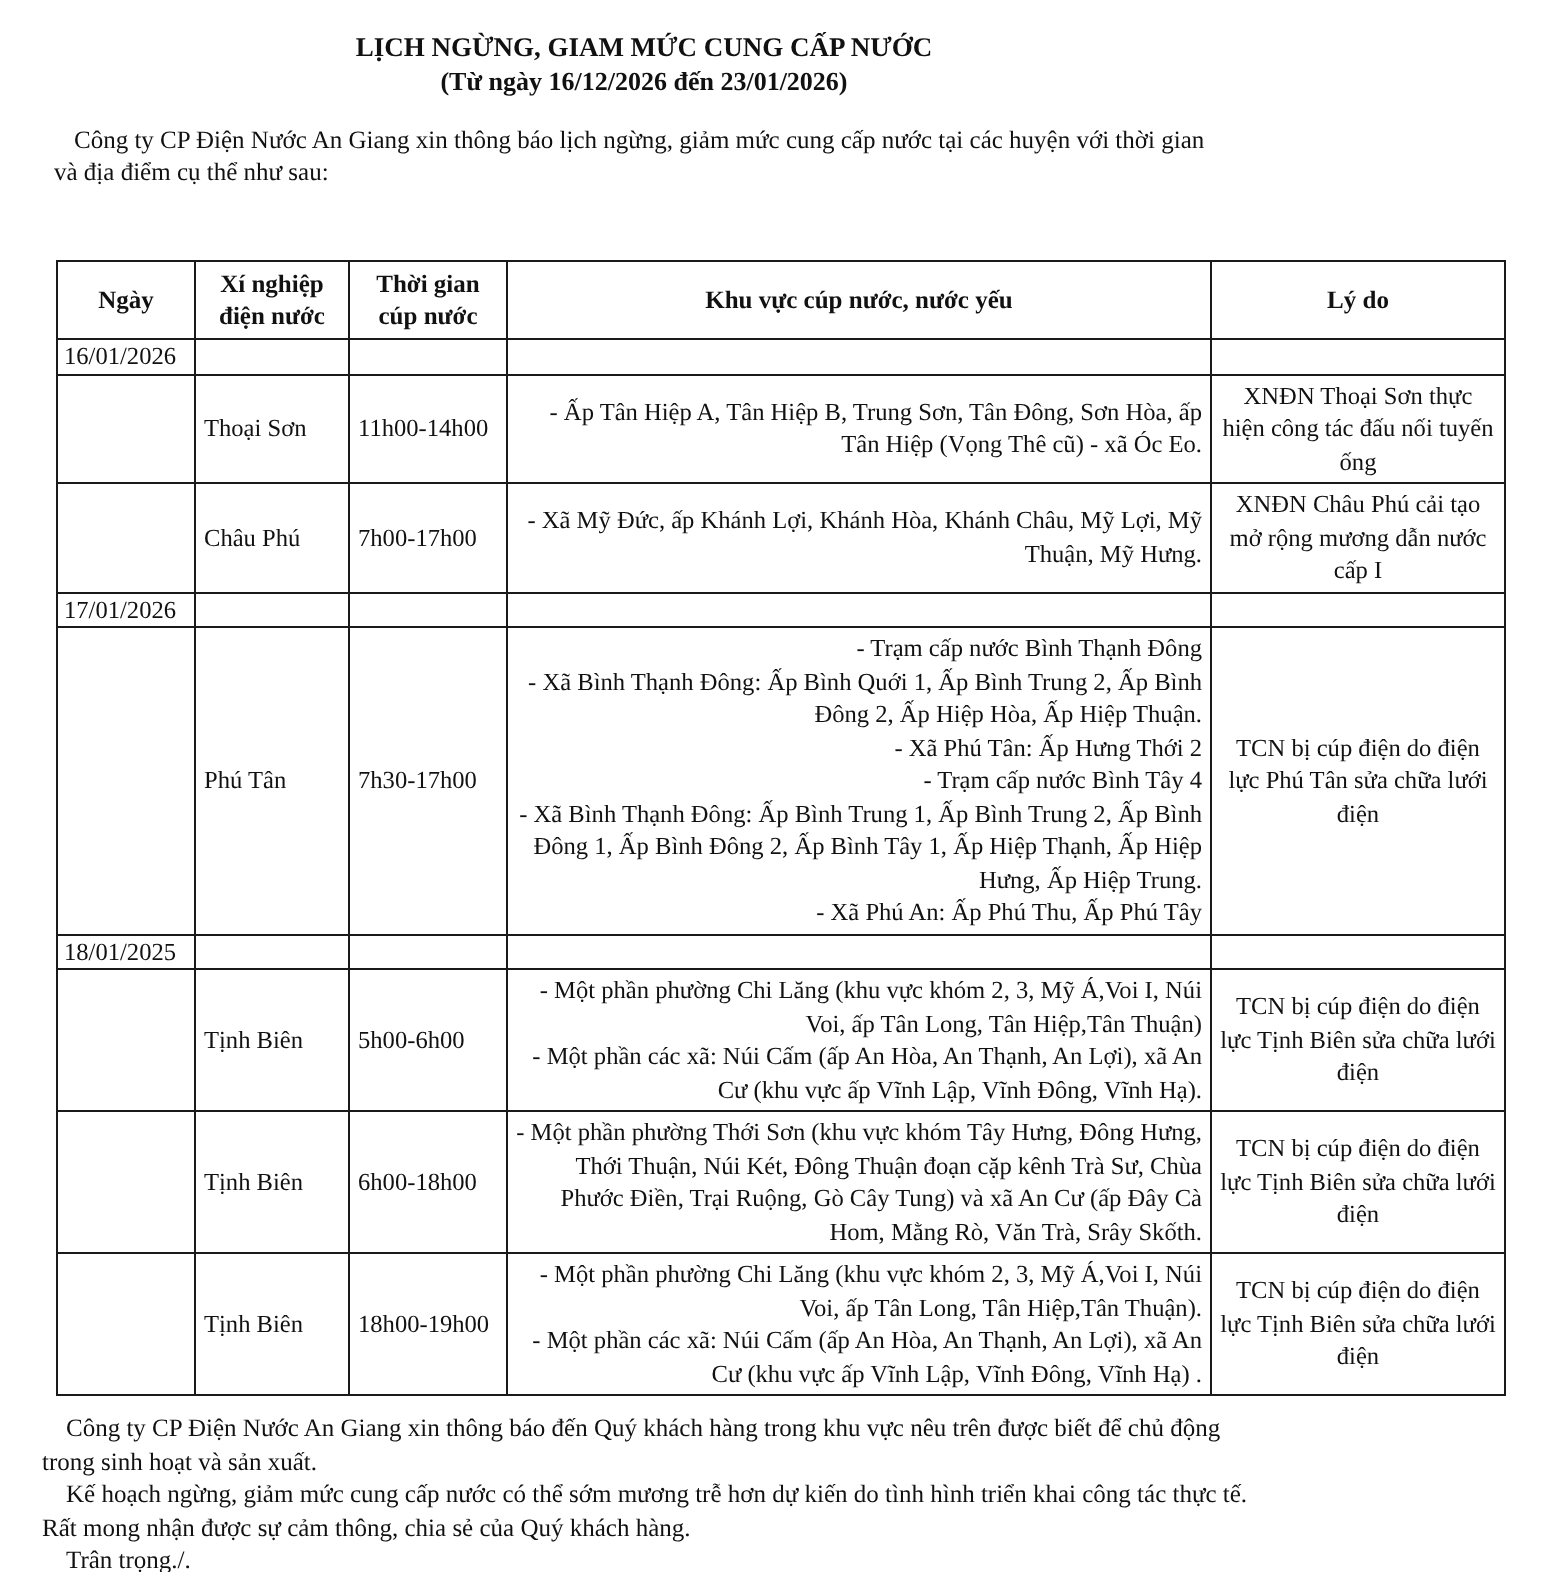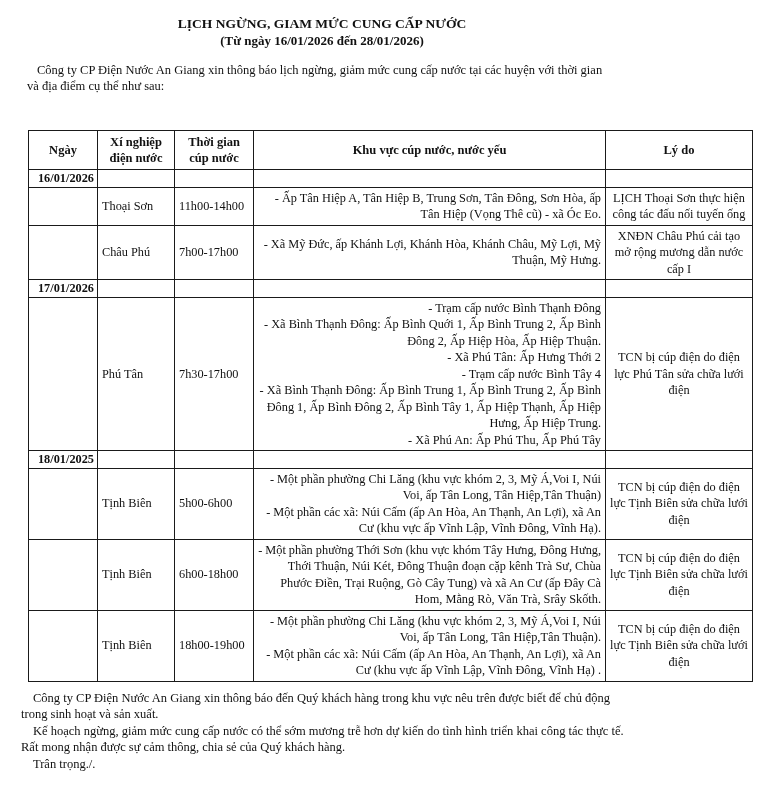--- a/index.html
+++ b/index.html
@@ -56,22 +56,21 @@
   }
   table.schedule td {
     font-size: 12.3px;
     line-height: 16.5px;
     vertical-align: middle;
     padding: 2px 4px;
   }
   tr.date-row td {
     height: 14px;
     padding: 0 3px;
-    text-align: right;
-    font-weight: bold;
+    text-align: left;
   }
   td.branch-cell, td.time-cell {
     text-align: left;
   }
   td.area-cell {
     text-align: right;
     padding: 3px 5px;
   }
   td.reason-cell {
     text-align: center;
@@ -85,21 +84,21 @@
     margin: 0;
     line-height: 16.5px;
     text-indent: 12px;
   }
 </style>
 </head>
 <body>
 
 <div class="page">
   <div class="title">LỊCH NGỪNG, GIAM MỨC CUNG CẤP NƯỚC</div>
-  <div class="subtitle">(Từ ngày 16/01/2026 đến 28/01/2026)</div>
+  <div class="subtitle">(Từ ngày 16/12/2026 đến 23/01/2026)</div>
   <p class="intro">Công ty CP Điện Nước An Giang xin thông báo lịch ngừng, giảm mức cung cấp nước tại các huyện với thời gian và địa điểm cụ thể như sau:</p>
 
   <table class="schedule">
     <colgroup>
       <col style="width:69px">
       <col style="width:77px">
       <col style="width:79px">
       <col style="width:352px">
       <col style="width:147px">
     </colgroup>
@@ -120,21 +119,21 @@
           <td class="area-cell"></td>
           <td class="reason-cell"></td>
         </tr>
         <tr class="data-row">
           <td class="date-cell"></td>
           <td class="branch-cell">Thoại Sơn</td>
           <td class="time-cell">11h00-14h00</td>
           <td class="area-cell">
             <div>- Ấp Tân Hiệp A, Tân Hiệp B, Trung Sơn, Tân Đông, Sơn Hòa, ấp Tân Hiệp (Vọng Thê cũ) - xã Óc Eo.</div>
           </td>
-          <td class="reason-cell">LỊCH Thoại Sơn thực hiện công tác đấu nối tuyến ống</td>
+          <td class="reason-cell">XNĐN Thoại Sơn thực hiện công tác đấu nối tuyến ống</td>
         </tr>
         <tr class="data-row">
           <td class="date-cell"></td>
           <td class="branch-cell">Châu Phú</td>
           <td class="time-cell">7h00-17h00</td>
           <td class="area-cell">
             <div>- Xã Mỹ Đức, ấp Khánh Lợi, Khánh Hòa, Khánh Châu, Mỹ Lợi, Mỹ Thuận, Mỹ Hưng.</div>
           </td>
           <td class="reason-cell">XNĐN Châu Phú cải tạo mở rộng mương dẫn nước cấp I</td>
         </tr>

